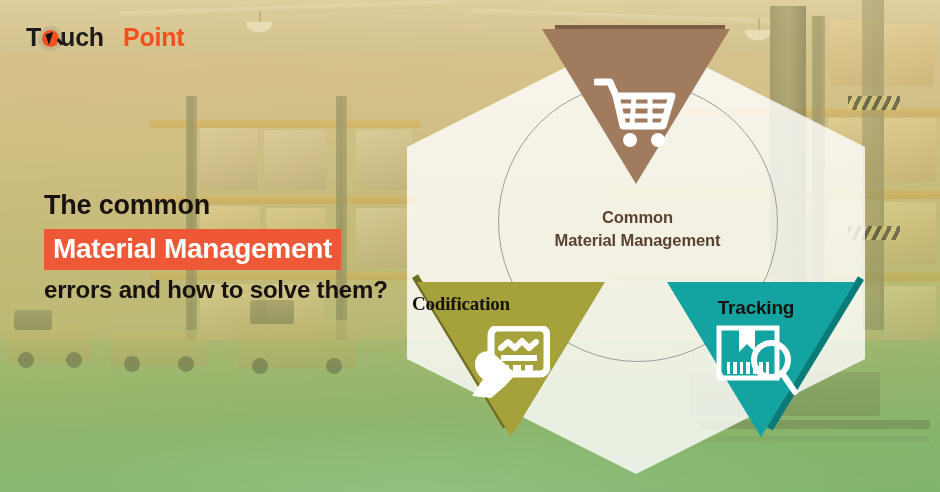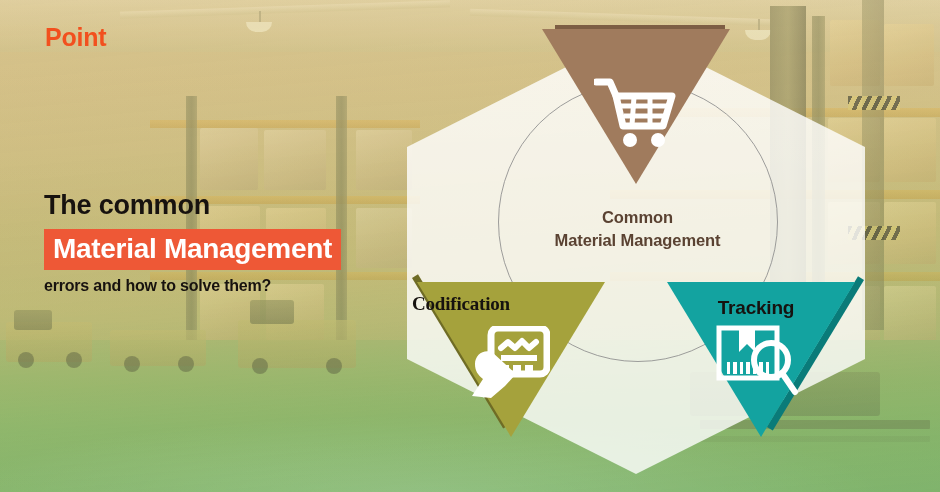--- a/index.html
+++ b/index.html
@@ -133,21 +133,21 @@
     font-size:27px; font-weight:bold; color:#17120f; line-height:1.18;
     letter-spacing:-.2px;
   }
   .hl-hi{
     display:inline-block; background:#ee5836; color:#ffffff;
     font-size:28px; font-weight:bold; line-height:1.08;
     padding:5px 9px 6px 9px; margin:7px 0 6px 0; letter-spacing:-.3px;
     white-space:nowrap;
   }
   .hl-line3{
-    font-size:16px; font-weight:bold; color:#17120f; line-height:1.2;
+    font-size:24px; font-weight:bold; color:#17120f; line-height:1.2;
     letter-spacing:-.2px;
   }
 
   
   #diagram{ position:absolute; left:395px; top:14px; width:480px; height:478px; z-index:15; }
 
   .hex{
     position:absolute; left:12px; top:18px; width:458px; height:442px;
     background:rgba(255,255,255,.80);
     clip-path:polygon(50% 0%, 100% 26%, 100% 74%, 50% 100%, 0% 74%, 0% 26%);
@@ -284,20 +284,23 @@
   <div class="wheel" style="left:326px;top:358px;"></div>
   <div class="pallet" style="left:700px;top:420px;width:230px;"></div>
   <div class="pallet" style="left:700px;top:436px;width:230px;height:6px;opacity:.3;"></div>
   <div class="agv agv-dark" style="left:690px;top:372px;width:190px;height:44px;opacity:.38;"></div>
 
   <div class="duotone"></div>
   <div class="wash"></div>
 </div>
 
 <div id="logo">
+  <span class="logo-text logo-touch">
+    <span>T</span><span class="logo-o"><span class="ring1"></span><span class="ring2"></span><span class="cursor"></span></span><span>uch</span>
+  </span>
   <span class="logo-text logo-point">Point</span>
 </div>
 
 <div id="headline">
   <div class="hl-line1">The common</div>
   <div class="hl-hi">Material Management</div>
   <div class="hl-line3">errors and how to solve them?</div>
 </div>
 
 <div id="diagram">

